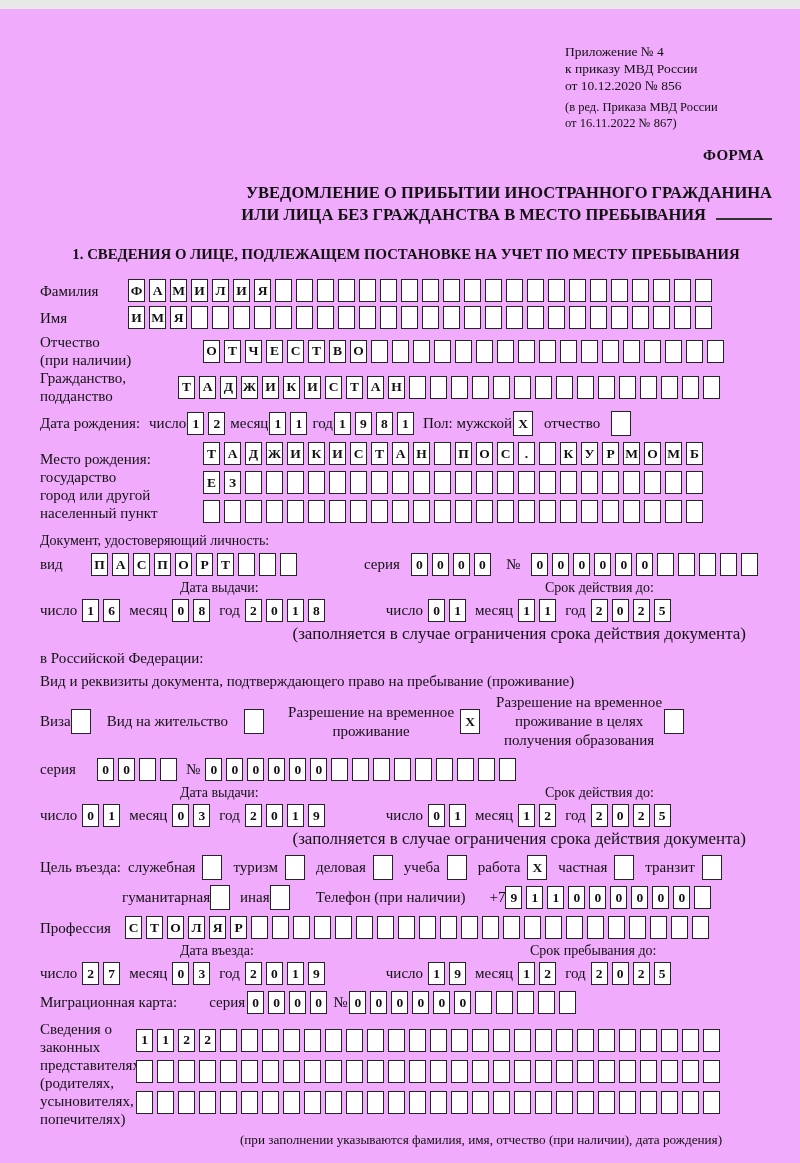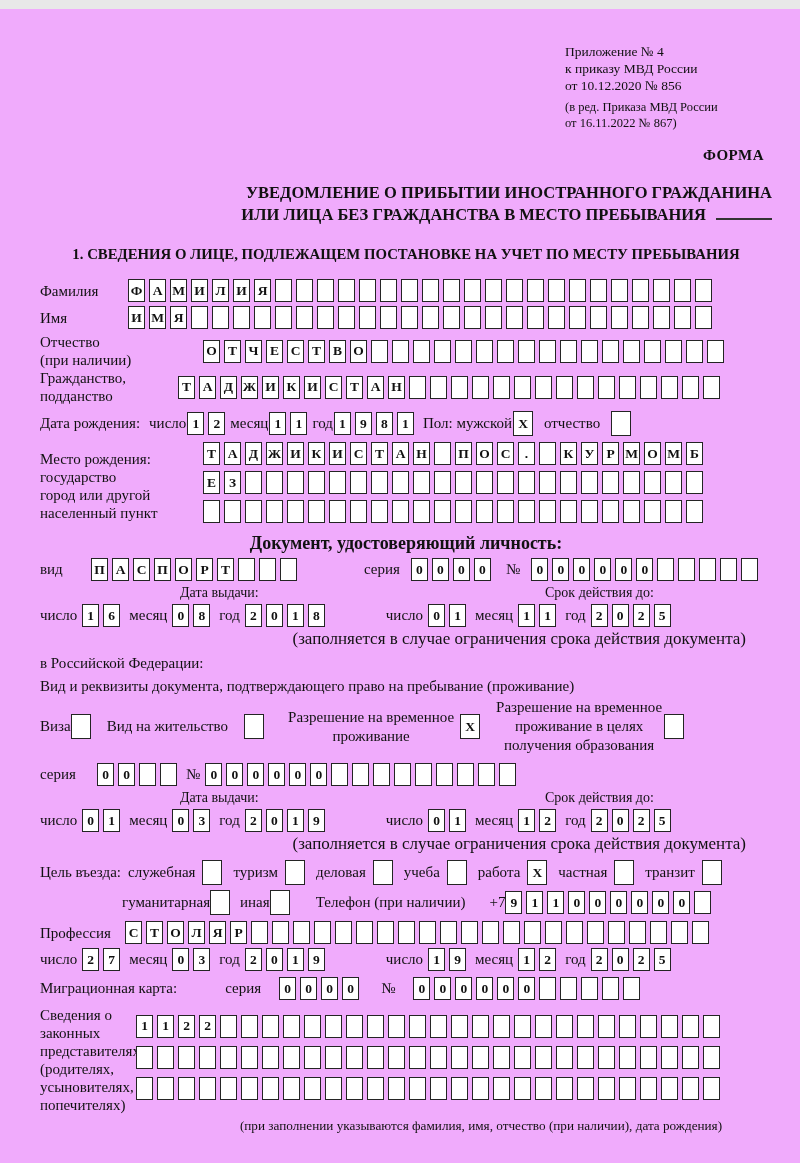--- a/index.html
+++ b/index.html
@@ -22,21 +22,21 @@
     display:inline-flex;flex:none;align-items:center;justify-content:center;
     width:15px;height:21px;border:1.6px solid #242424;margin-right:4px;
     font-size:13.5px;font-weight:600;background:#fff;
   }
   .cbx .cell{width:18px;height:23px;}
   .t{font-size:15px;white-space:nowrap;}
   .small-note{font-size:17px;text-align:right;padding-right:26px;margin:1px 0 6px 0;}
   .dhead{position:relative;height:19px;font-size:14px;margin-top:4px;}
   .dhead span{position:absolute;white-space:nowrap;}
   .drow{display:flex;align-items:center;gap:5px;margin-bottom:2px;}
-  .center-b{font-weight:bold;font-size:18px;text-align:center;margin:4px 0 4px 0;}
+  .center-b{font-weight:normal;font-size:14px;text-align:left;margin:4px 0 4px 0;}
   .gapL{margin-left:52px;}
   .cellcol .cells{display:flex;margin-bottom:6px;}
   .optlbl{font-size:15px;line-height:19px;text-align:center;}
   .repnote{font-size:13.2px;text-align:center;padding-left:150px;margin-top:4px;}
 </style>
 </head>
 <body>
 
 <div class="page">
 
@@ -577,20 +577,24 @@
         <span class="cell"></span>
         <span class="cell"></span>
         <span class="cell"></span>
         <span class="cell"></span>
         <span class="cell"></span>
         <span class="cell"></span>
         <span class="cell"></span>
       </div>
   </div>
 
+  <div class="dhead">
+    <span style="left:140px">Дата въезда:</span>
+    <span style="left:490px">Срок пребывания до:</span>
+  </div>
   <div class="drow">
     <span class="t">число</span>
     <span class="cells">
         <span class="cell">2</span>
         <span class="cell">7</span>
       </span>
     <span class="t">месяц</span>
     <span class="cells">
         <span class="cell">0</span>
         <span class="cell">3</span>
@@ -614,21 +618,21 @@
       </span>
     <span class="t">год</span>
     <span class="cells">
         <span class="cell">2</span>
         <span class="cell">0</span>
         <span class="cell">2</span>
         <span class="cell">5</span>
       </span>
   </div>
 
-  <div class="row" style="gap:18px;margin-top:6px">
+  <div class="row" style="gap:2px;margin-top:6px">
     <span class="t">Миграционная карта:</span>
     <span class="t" style="margin-left:30px">серия</span>
     <span class="cells">
         <span class="cell">0</span>
         <span class="cell">0</span>
         <span class="cell">0</span>
         <span class="cell">0</span>
       </span>
     <span class="t">№</span>
     <span class="cells">

